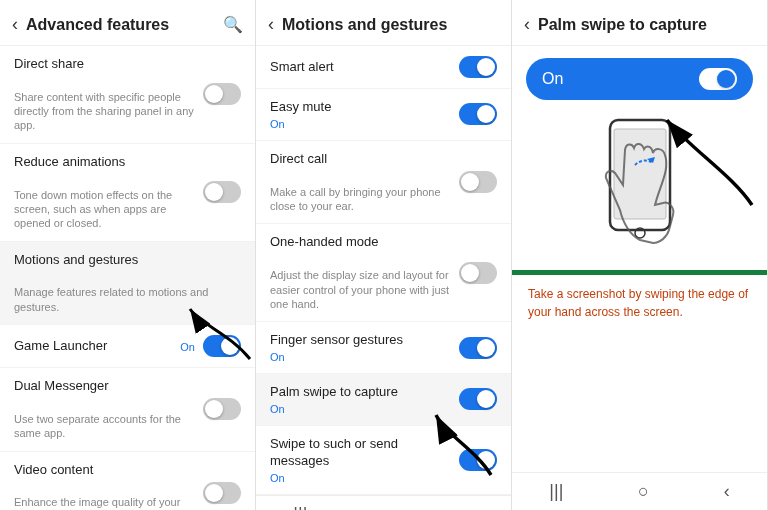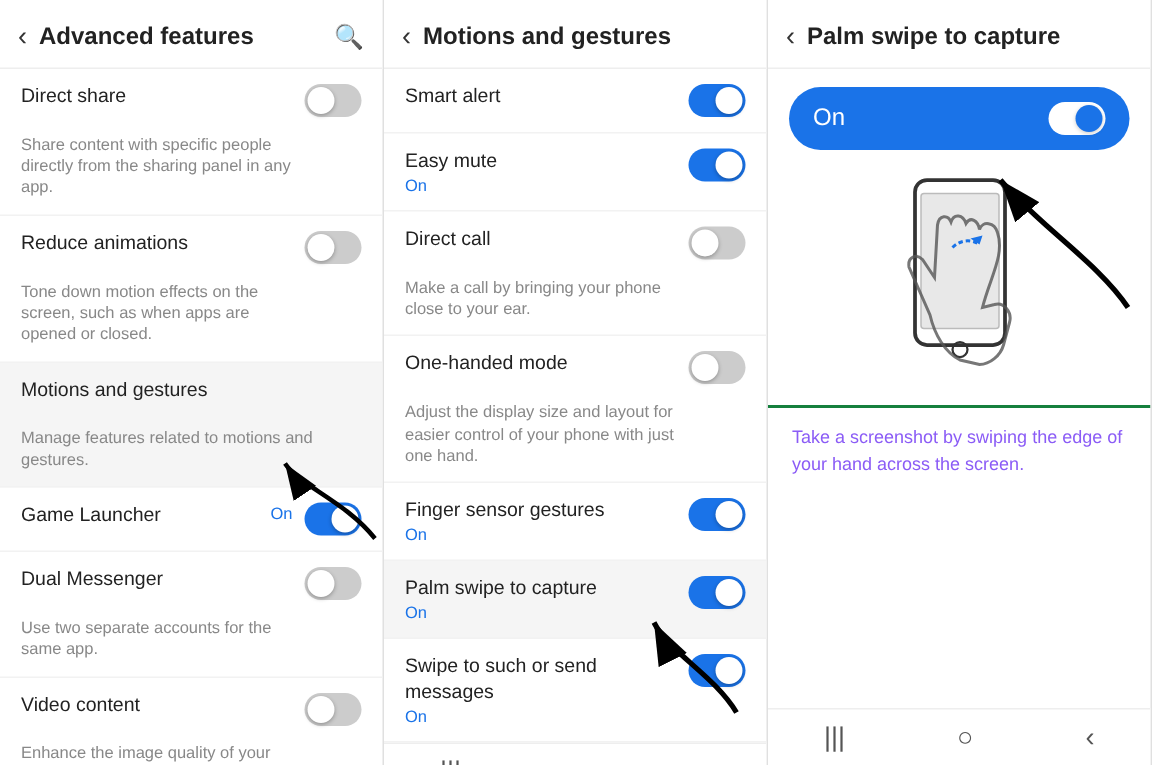--- a/index.html
+++ b/index.html
@@ -46,21 +46,21 @@
       flex: 1;
     }
     .search-icon {
       font-size: 16px;
       color: #555;
     }
 
     
     .setting-item {
       display: flex;
-      align-items: flex-start;
+      align-items: center;
       padding: 10px 14px;
       border-bottom: 1px solid #f2f2f2;
       cursor: pointer;
       position: relative;
     }
     .setting-item.active { background: #f5f5f5; }
 
     .setting-text { flex: 1; }
     .setting-label {
       font-size: 13px;
@@ -166,23 +166,23 @@
       justify-content: center;
       align-items: center;
       padding: 10px;
       height: 160px;
       position: relative;
     }
 
     .panel3-description {
       padding: 10px 16px;
       font-size: 12px;
-      color: #8b5cf6;
+      color: #c2410c;
       line-height: 1.5;
-      border-top: 2px solid #15803d;
+      border-top: 5px solid #15803d;
     }
     .panel3-description p { margin-bottom: 8px; }
   </style>
 </head>
 <body>
 
 <div class="panel">
   <div class="panel-header">
     <span class="back-icon">‹</span>
     <span class="panel-title">Advanced features</span>

